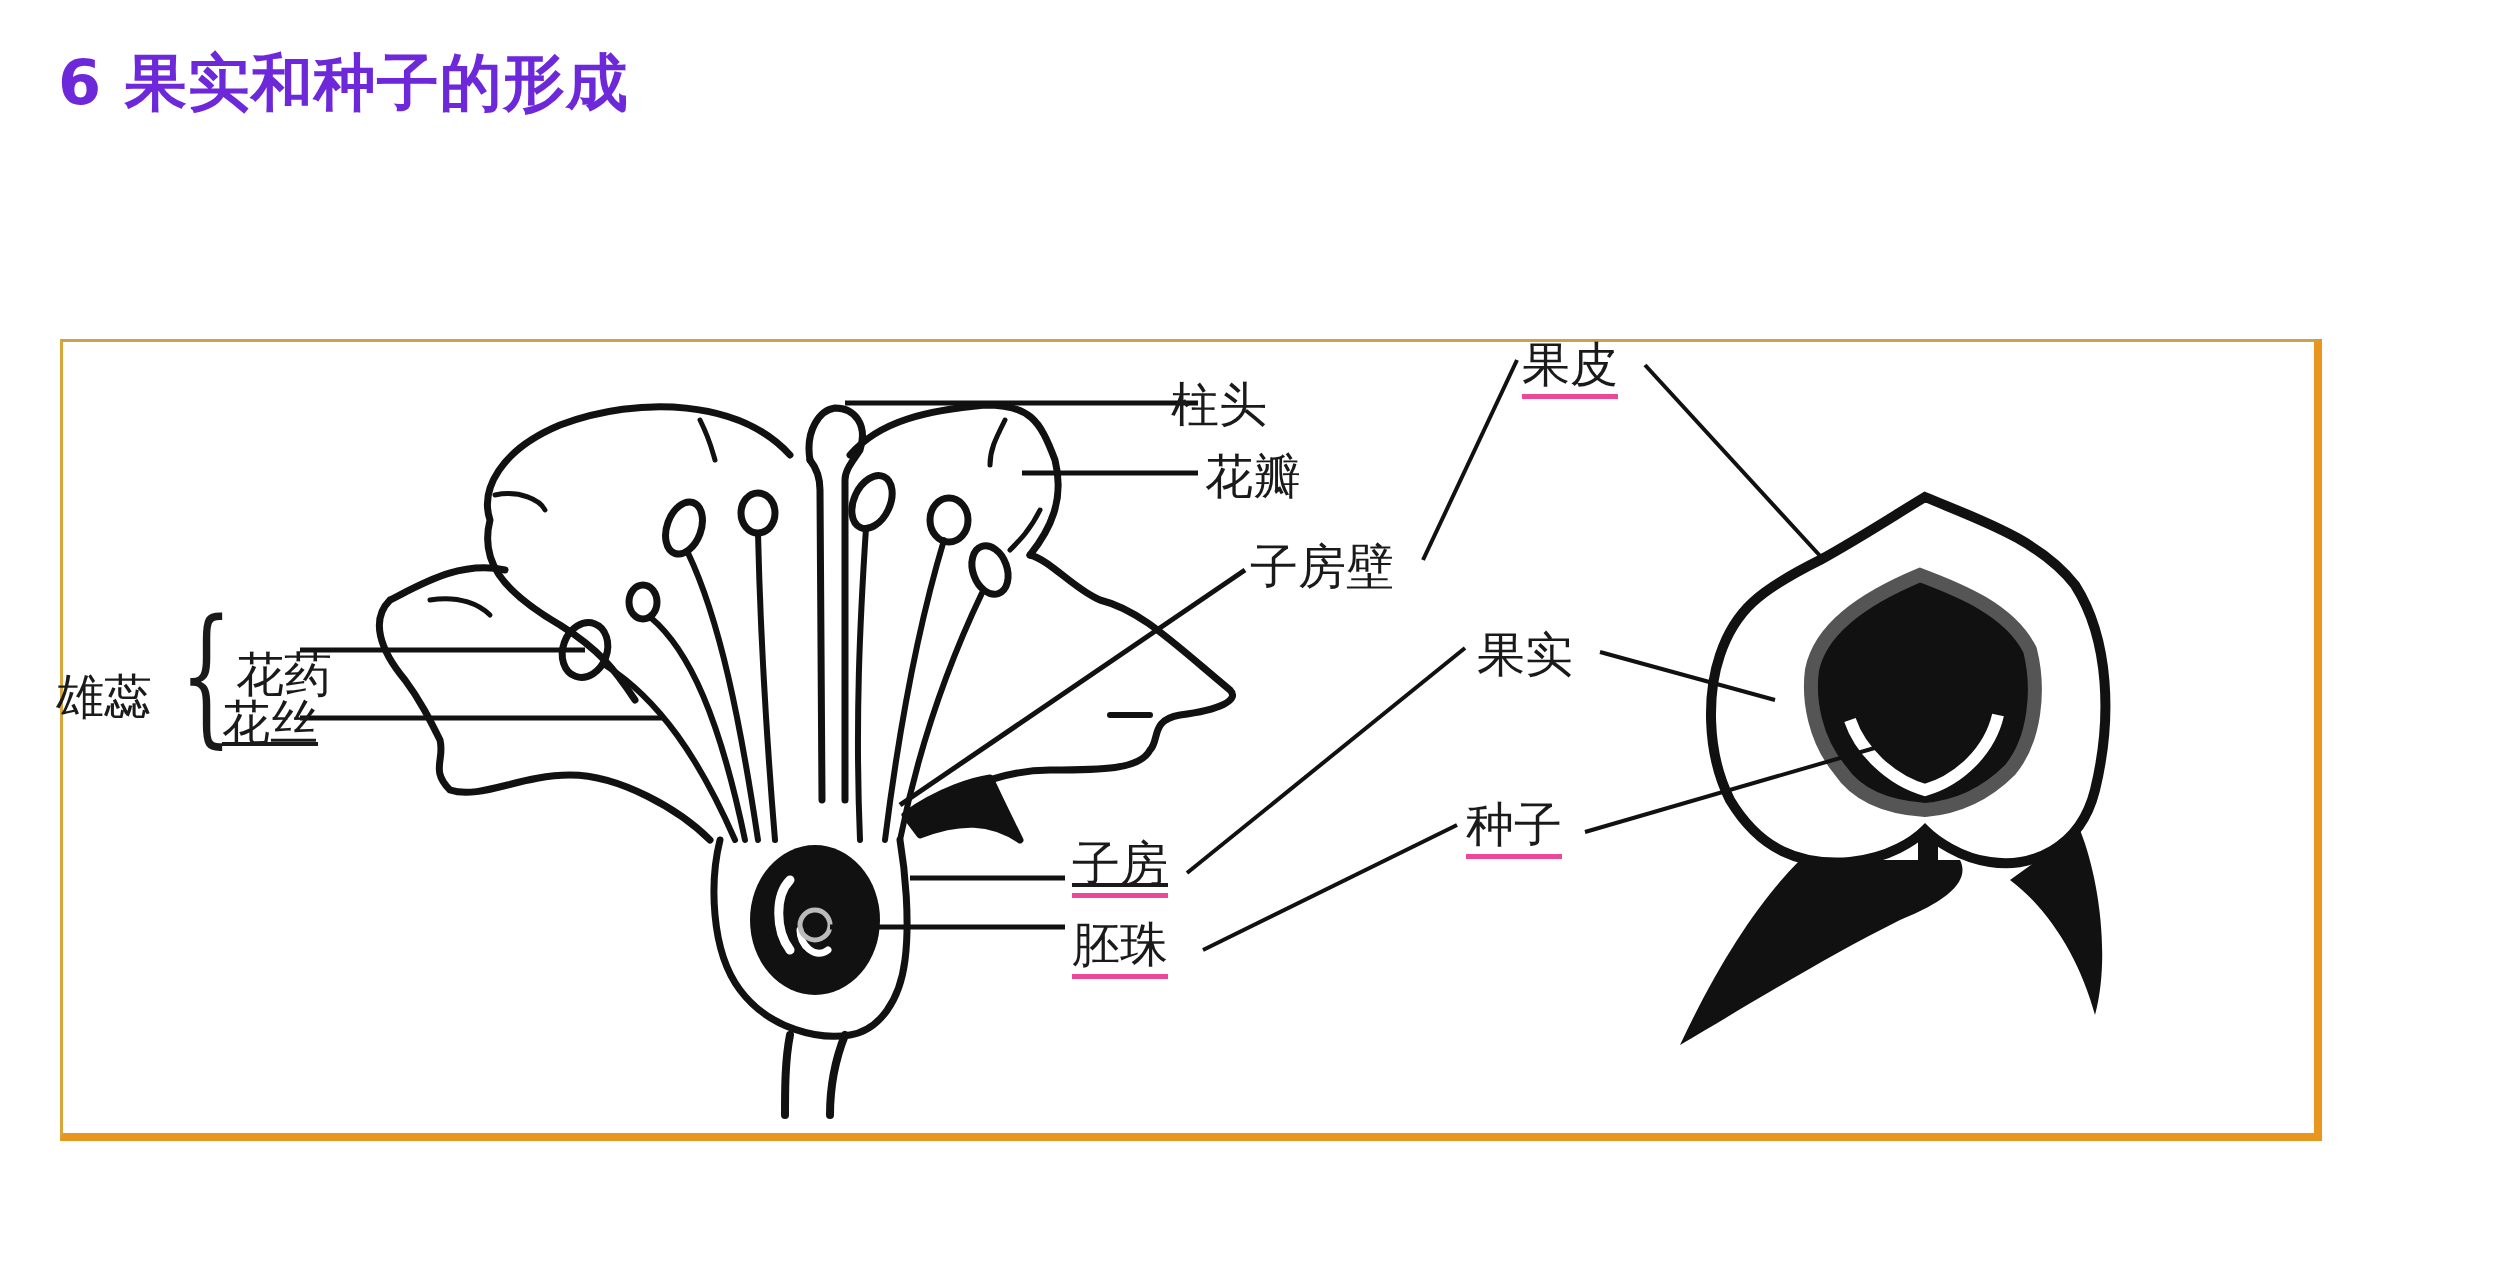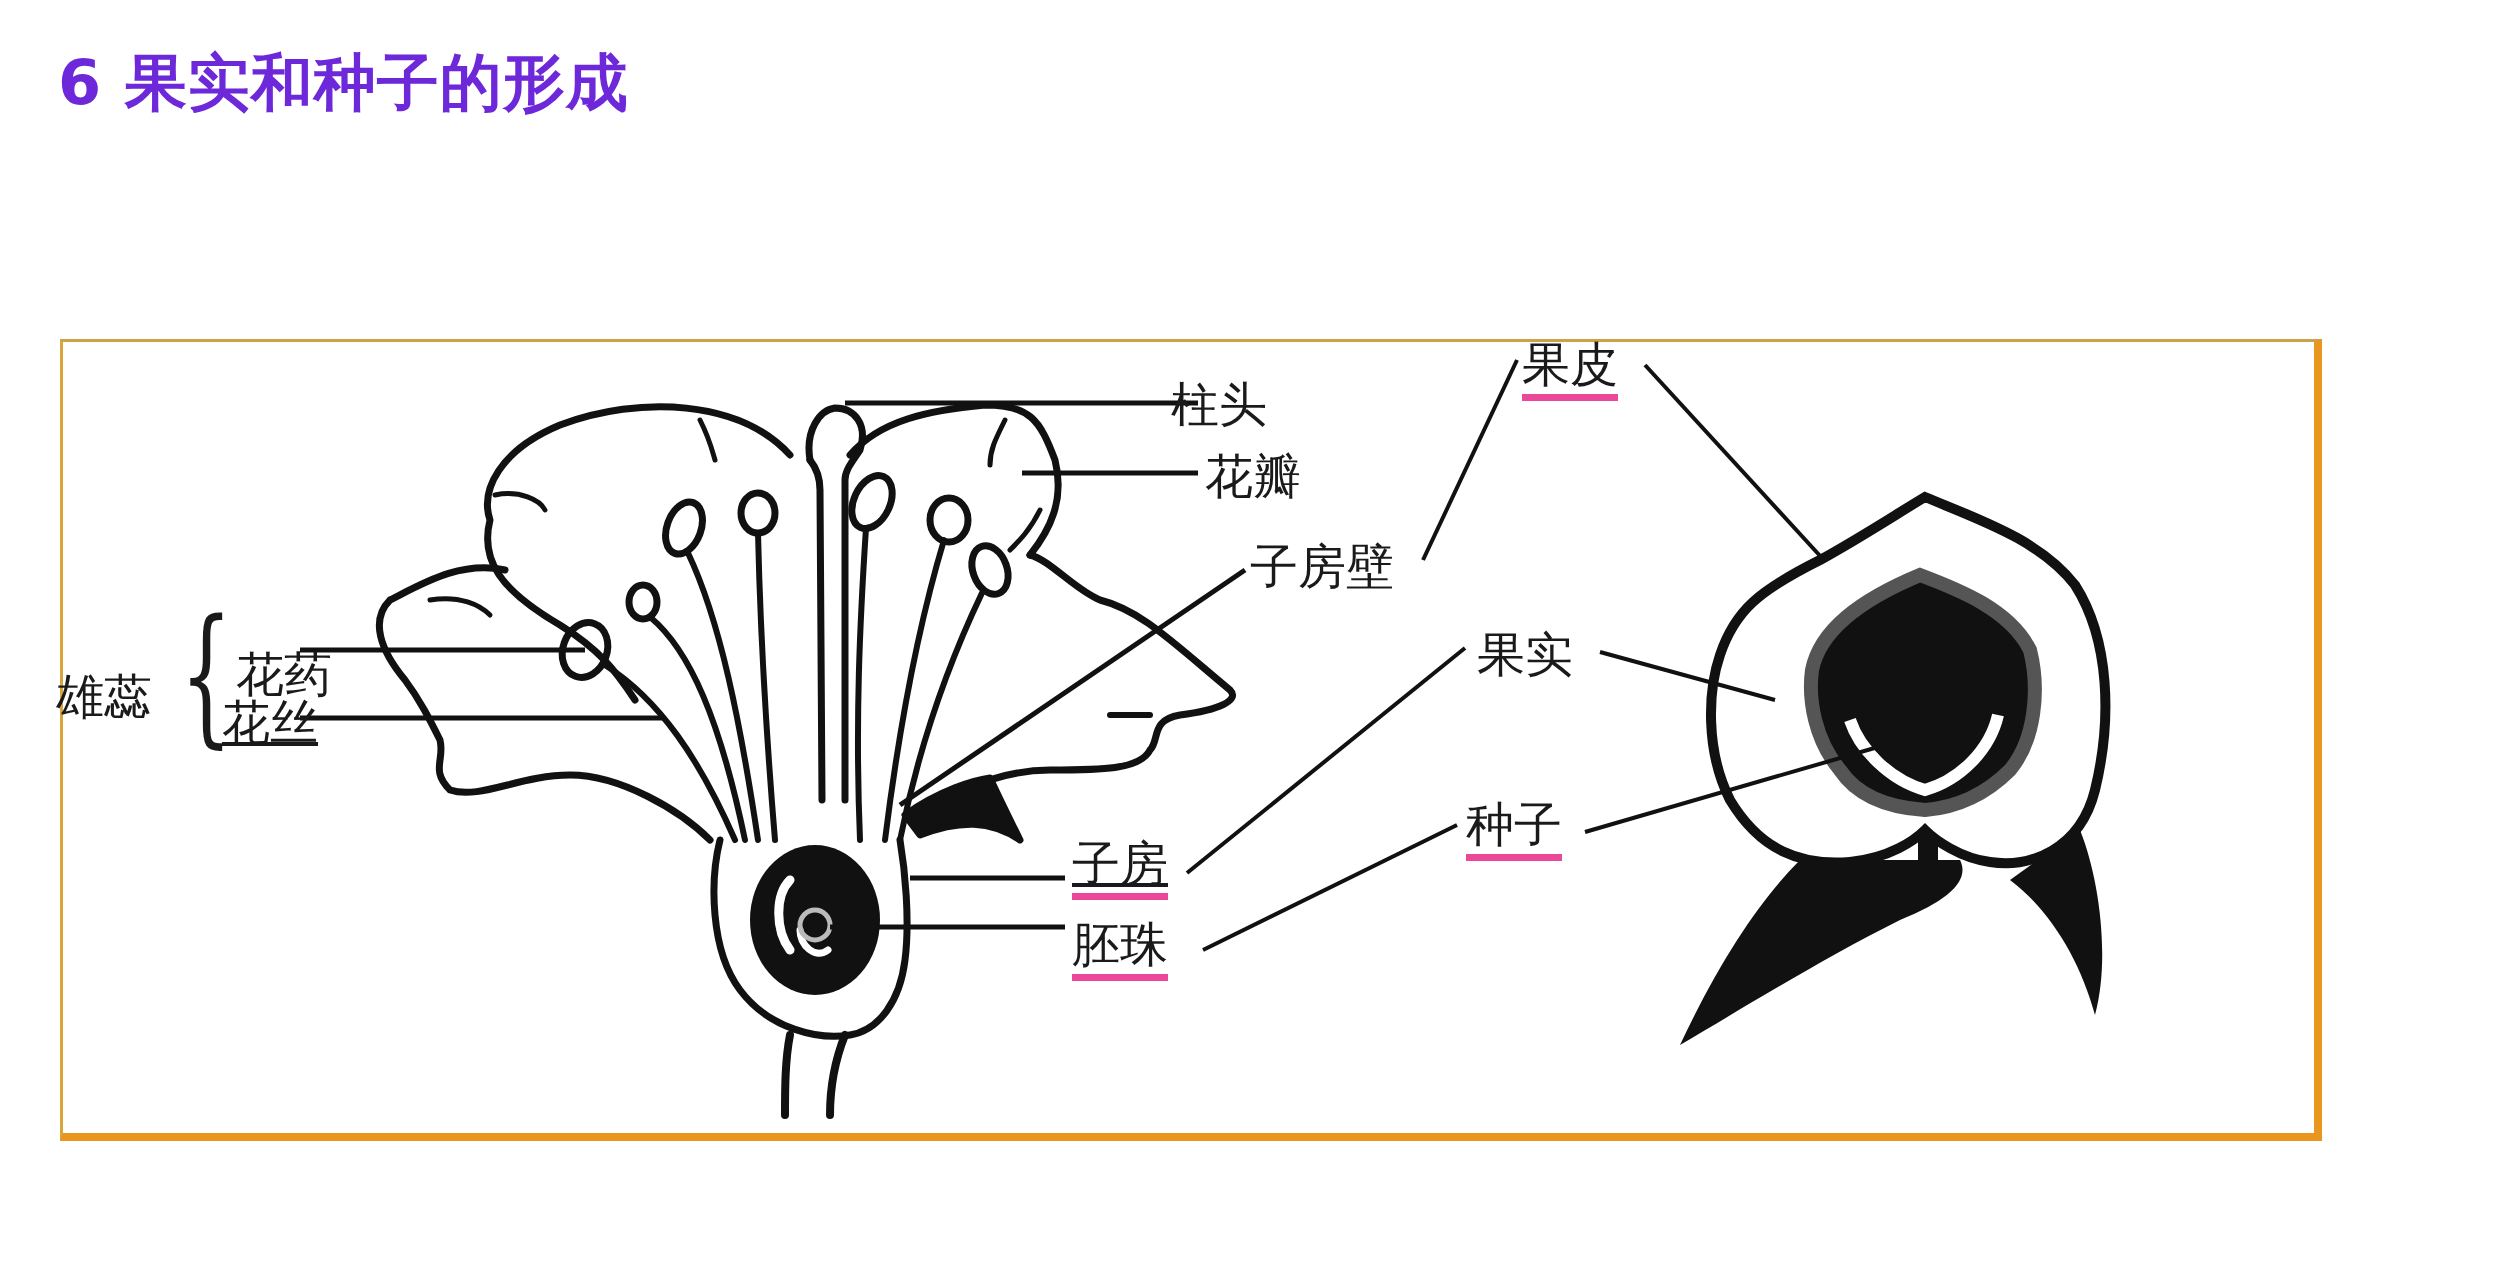--- a/index.html
+++ b/index.html
@@ -8,21 +8,21 @@
   .title { position:absolute; left:58px; top:6px; font-size:62px; font-weight:bold;
            color:#6d28d9; letter-spacing:1px; white-space:nowrap;
            font-family:"DejaVu Sans", sans-serif;margin-top:35px; }
   .frame { position:absolute; left:60px; top:339px; width:2251px; height:791px;
            border-top:3px solid #c9a24a; border-left:3px solid #d9a63c;
            border-right:8px solid #e8961e; border-bottom:8px solid #e8961e;
            background:#ffffff; }
   svg.art { position:absolute; left:0; top:0; }
   .lbl { position:absolute; font-family:"DejaVu Serif", serif; font-size:48px;
          color:#1a1a1a; white-space:nowrap; line-height:56px; }
-  .ul { border-bottom:7px solid #ec4899; padding-bottom:2px; }
+  .ul { border-bottom:5px solid #ec4899; padding-bottom:2px; }
   .brace { position:absolute; font-family:"DejaVu Serif", serif; font-size:150px;
            color:#1a1a1a; line-height:150px; transform:scaleX(0.55); transform-origin:left top; }
 </style>
 </head>
 <body>
 
 <div class="title">6 果实和种子的形成</div>
 
 <div class="frame"></div>
 

